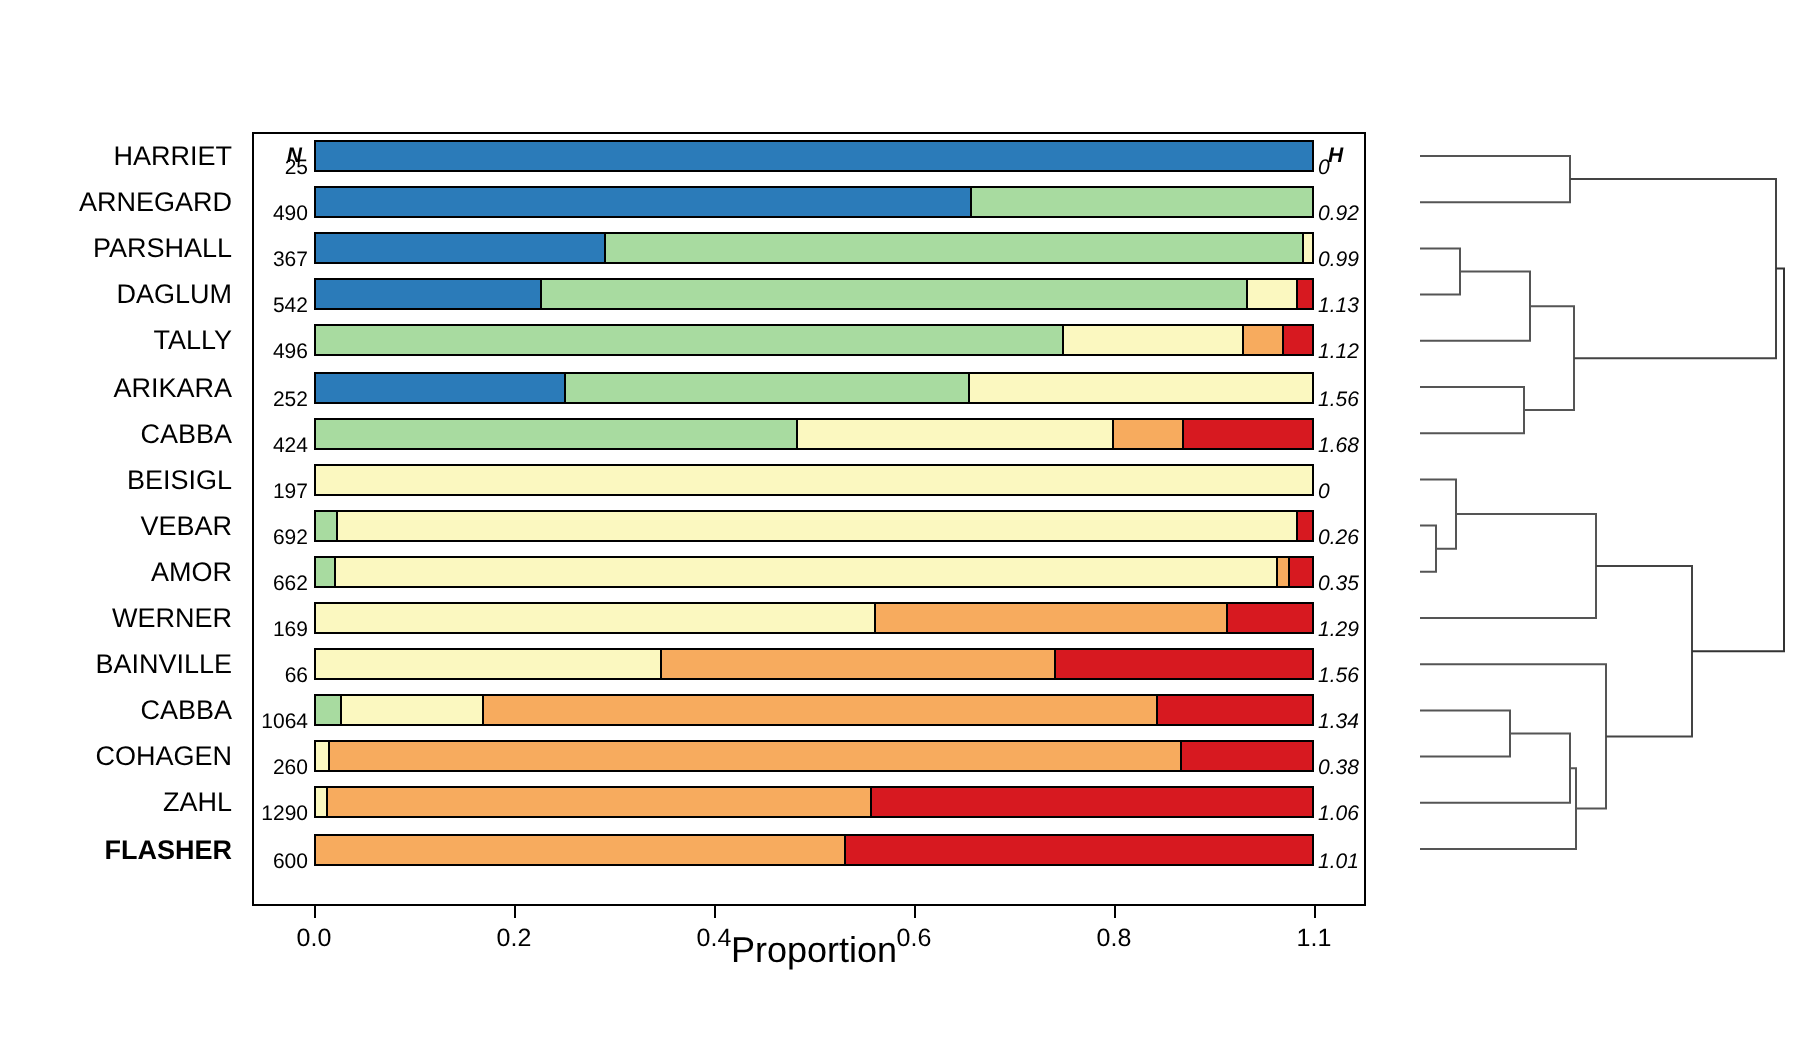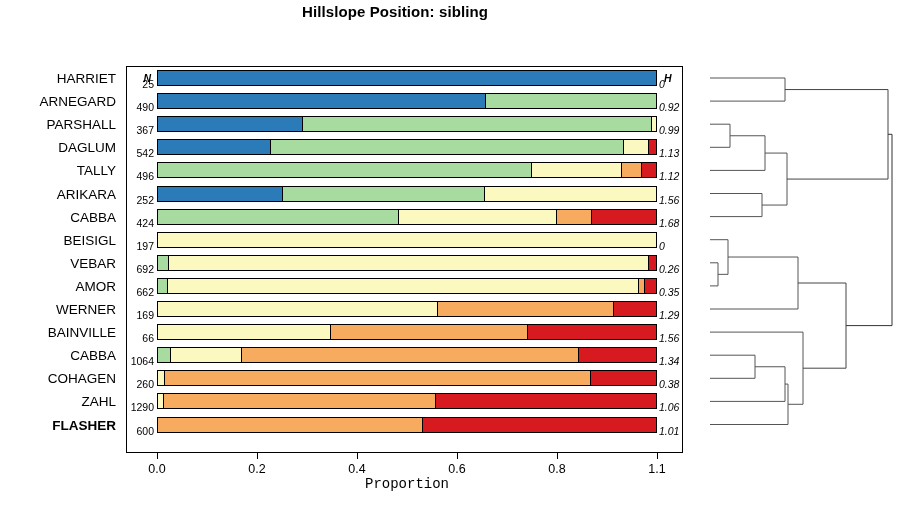--- a/index.html
+++ b/index.html
@@ -46,32 +46,31 @@
   #bars{position:absolute;left:0;top:0;width:900px;height:520px;}
   .bar{position:absolute;height:16px;display:flex;border:1.4px solid #000;
        box-sizing:border-box;transform:translateY(-50%);}
   .seg{height:100%;box-sizing:border-box;border-right:1.4px solid #000;}
   .seg:last-child{border-right:none;}
 
   
   #xaxis{position:absolute;left:0;top:453px;width:900px;height:30px;}
   .xtick{position:absolute;top:0;width:1px;height:6px;background:#000;}
   .xlab{position:absolute;top:9px;font-size:12.5px;transform:translateX(-50%);}
-  #xtitle{position:absolute;left:157px;top:476px;width:500px;text-align:center;
-          font-size:14px;font-family:Liberation Mono, monospace;}
+  #xtitle{position:absolute;left:157px;top:465px;width:500px;text-align:center;
+          font-size:18px;}
 
   
   #dendro{position:absolute;left:700px;top:60px;width:200px;height:400px;}
 </style>
 </head>
 <body>
 
 <div id="root">
 
-  <div id="title">Hillslope Position: sibling</div>
 
 
   <div id="ylabels">
       <div class="ylab" style="top: 12px;">HARRIET</div>
       <div class="ylab" style="top: 35.1px;">ARNEGARD</div>
       <div class="ylab" style="top: 58.2px;">PARSHALL</div>
       <div class="ylab" style="top: 81.3px;">DAGLUM</div>
       <div class="ylab" style="top: 104.4px;">TALLY</div>
       <div class="ylab" style="top: 127.5px;">ARIKARA</div>
       <div class="ylab" style="top: 150.6px;">CABBA</div>

